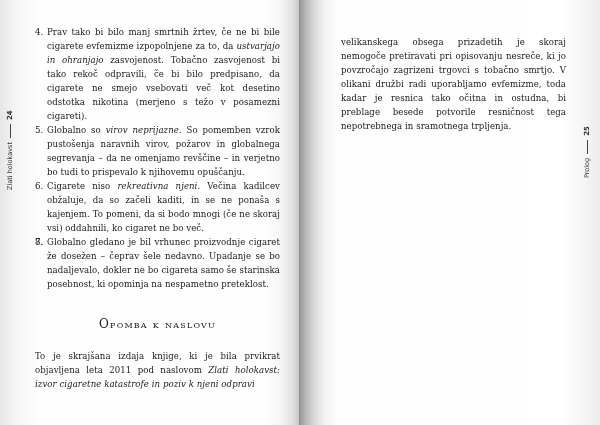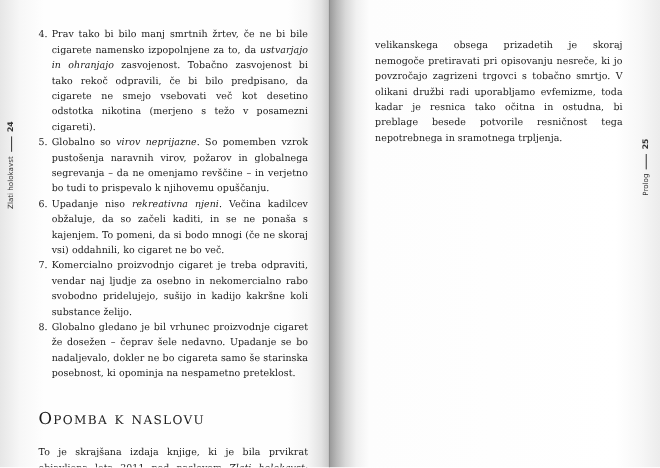--- a/index.html
+++ b/index.html
@@ -20,22 +20,22 @@
     background: linear-gradient(to right, #9b9b9b 0px, #b8b8b8 6px, #d8d8d8 14px, #f1f1f1 24px, #fdfdfd 36px, #ffffff 260px, #f7f7f7 282px, #ececec 300px);
   }
   .gutter-line { position: absolute; left: 299px; top: 0; width: 1px; height: 425px; background: #8e8e8e; }
 
   .text { font-size: 8.6px; line-height: 14px; text-align: justify; letter-spacing: 0.05px; }
   .left-text { position: absolute; left: 35px; top: 25px; width: 245px; }
   ol.numbered { list-style: none; margin: 0; padding: 0; }
   ol.numbered li { position: relative; padding-left: 12px; margin: 0; }
   ol.numbered li .num { position: absolute; left: 0; top: 0; }
   .section-heading {
-    margin: 26px 0 18px 0;
-    font-variant: small-caps; letter-spacing: 1.2px; font-size: 15px;
+    text-align: center; margin: 26px 0 18px 0;
+    font-variant: small-caps; letter-spacing: 1.2px; font-size: 12px;
     line-height: 14px; text-indent: 0;
   }
   .paragraph { margin: 0; }
   .right-text { position: absolute; left: 41px; top: 35px; width: 225px; }
 
   .running-head {
     position: absolute; transform: rotate(-90deg); transform-origin: left top;
     font-family: "DejaVu Sans", "Liberation Sans", sans-serif;
     font-size: 6.5px; color: #333; white-space: nowrap; display: flex; align-items: center;
   }
@@ -50,24 +50,24 @@
 
 <div class="spread">
   <div class="page page-left">
     <div class="running-head rh-left">
       <span>Zlati holokavst</span>
       <span class="rule"></span>
       <span class="pnum">24</span>
     </div>
     <div class="text left-text">
       <ol class="numbered" id="numbered-list">
-          <li><span class="num">4.</span><span>Prav tako bi bilo manj smrtnih žrtev, če ne bi bile cigarete namensko izpopolnjene za to, da </span><em>ustvarjajo in ohranjajo</em><span> zasvojenost. Tobačno zasvojenost bi tako rekoč odpravili, če bi bilo predpisano, da cigarete ne smejo vsebovati več kot desetino odstotka nikotina (merjeno s težo v posamezni cigareti).</span></li>
+          <li><span class="num">4.</span><span>Prav tako bi bilo manj smrtnih žrtev, če ne bi bile cigarete evfemizme izpopolnjene za to, da </span><em>ustvarjajo in ohranjajo</em><span> zasvojenost. Tobačno zasvojenost bi tako rekoč odpravili, če bi bilo predpisano, da cigarete ne smejo vsebovati več kot desetino odstotka nikotina (merjeno s težo v posamezni cigareti).</span></li>
           <li><span class="num">5.</span><span>Globalno so </span><em>virov neprijazne</em><span>. So pomemben vzrok pustošenja naravnih virov, požarov in globalnega segrevanja – da ne omenjamo revščine – in verjetno bo tudi to prispevalo k njihovemu opuščanju.</span></li>
-          <li><span class="num">6.</span><span>Upadanje niso </span><em>rekreativna njeni</em><span>. Večina kadilcev obžaluje, da so začeli kaditi, in se ne ponaša s kajenjem. To pomeni, da si bodo mnogi (če ne skoraj vsi) oddahnili, ko cigaret ne bo več.</span></li>
-          <li><span class="num">7.</span><span>Komercialno proizvodnjo cigaret je treba odpraviti, vendar naj ljudje za osebno in nekomercialno rabo svobodno pridelujejo, sušijo in kadijo kakršne koli substance želijo.</span></li>
+          <li><span class="num">6.</span><span>Cigarete niso </span><em>rekreativna njeni</em><span>. Večina kadilcev obžaluje, da so začeli kaditi, in se ne ponaša s kajenjem. To pomeni, da si bodo mnogi (če ne skoraj vsi) oddahnili, ko cigaret ne bo več.</span></li>
+          <li><span class="num">7.</span></li>
           <li><span class="num">8.</span><span>Globalno gledano je bil vrhunec proizvodnje cigaret že dosežen – čeprav šele nedavno. Upadanje se bo nadaljevalo, dokler ne bo cigareta samo še starinska posebnost, ki opominja na nespametno preteklost.</span></li>
         </ol>
       <div class="section-heading">Opomba k naslovu</div>
       <p class="paragraph" id="left-paragraph"><span>To je skrajšana izdaja knjige, ki je bila prvikrat objavljena leta 2011 pod naslovom </span><em>Zlati holokavst: izvor cigaretne katastrofe in poziv k njeni odpravi</em></p>
     </div>
   </div>
 
   <div class="page page-right">
     <div class="text right-text">
       <p class="paragraph" id="right-paragraph"><span>velikanskega obsega prizadetih je skoraj nemogoče pretiravati pri opisovanju nesreče, ki jo povzročajo zagrizeni trgovci s tobačno smrtjo. V olikani družbi radi uporabljamo evfemizme, toda kadar je resnica tako očitna in ostudna, bi preblage besede potvorile resničnost tega nepotrebnega in sramotnega trpljenja.</span></p>

